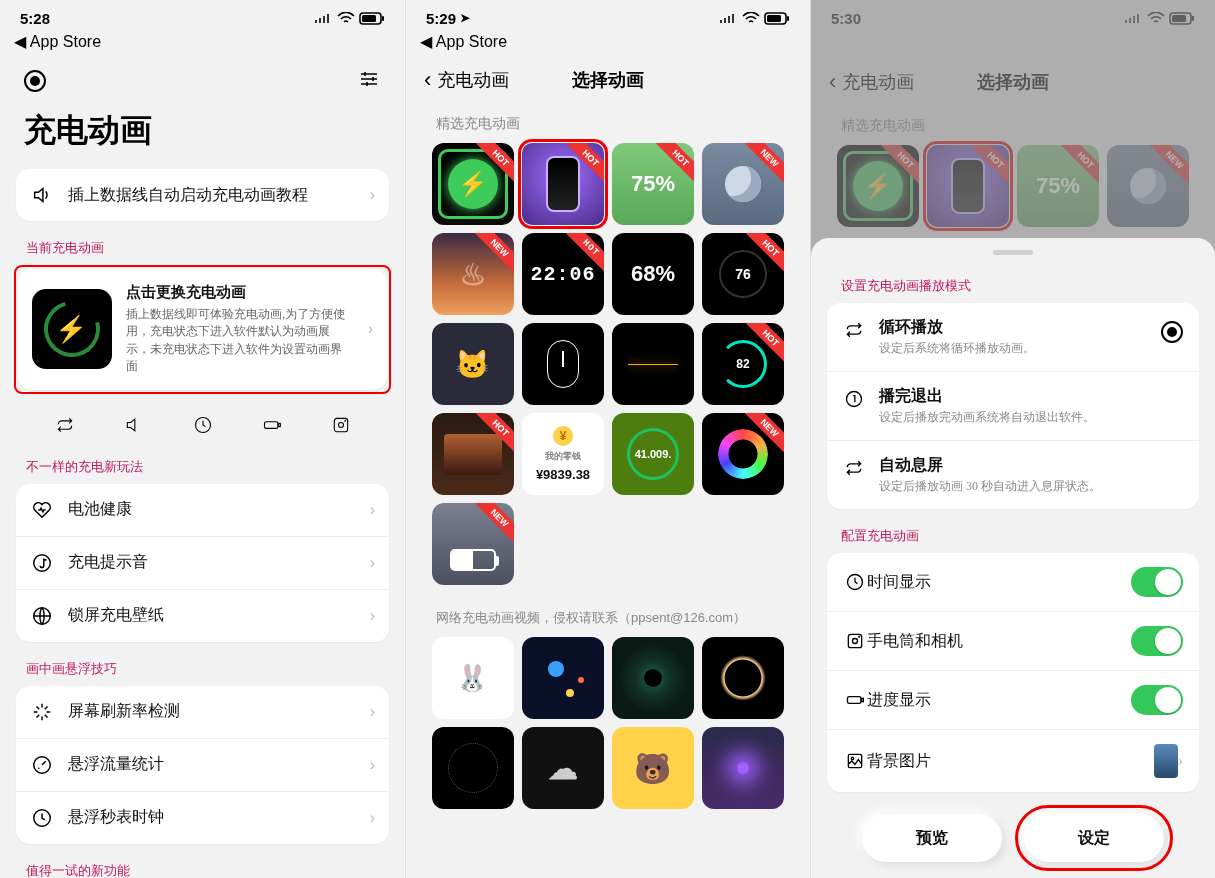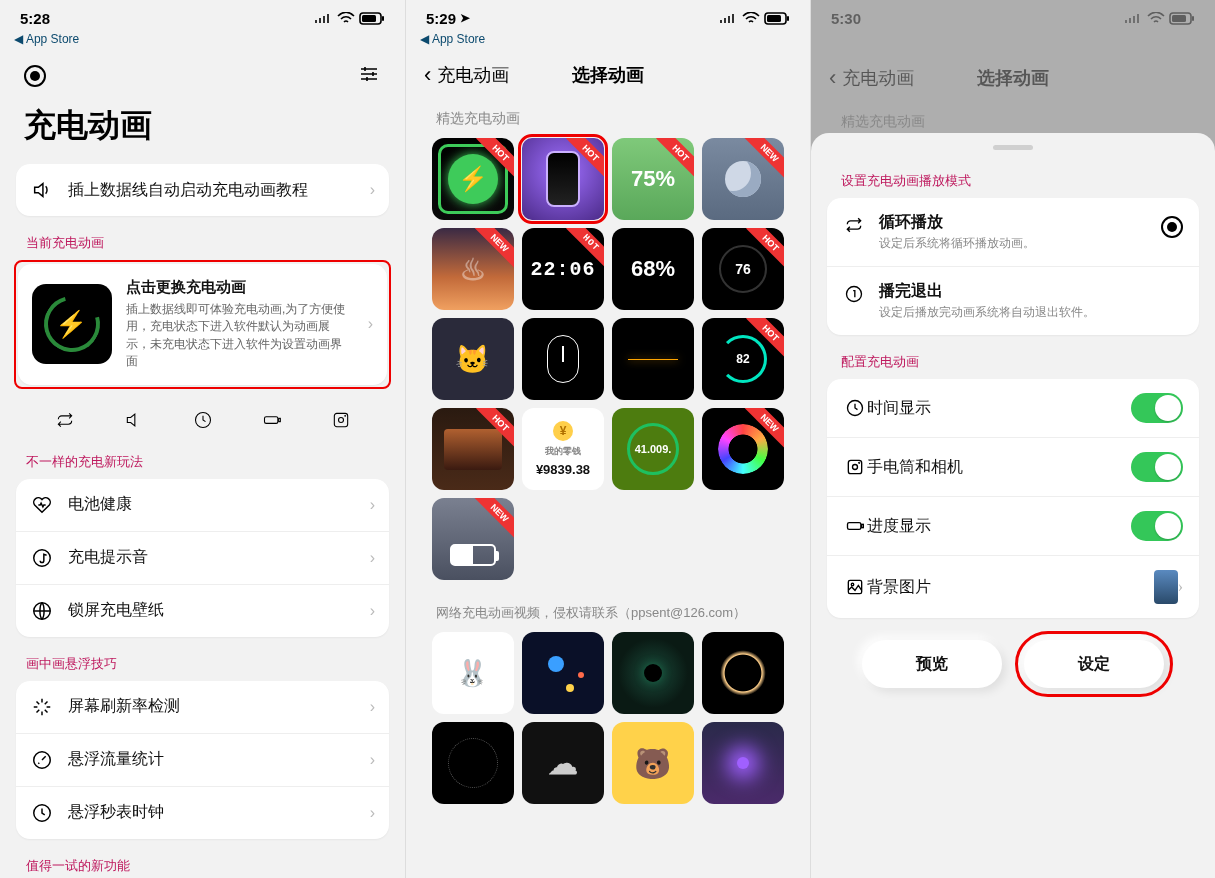--- a/index.html
+++ b/index.html
@@ -29,22 +29,22 @@
     justify-content: space-between;
     padding: 0 20px;
     font-size: 15px;
     font-weight: 600;
     color: #000;
     margin-top: 6px;
   }
   .status-left { display: flex; align-items: center; gap: 4px; }
   .status-right { display: flex; align-items: center; gap: 4px; }
   .back-appstore {
-    font-size: 12px;
-    color: #0c4a6e;
+    font-size: 16px;
+    color: #000000;
     padding: 2px 14px 6px 14px;
   }
 
   
   .s1-top {
     display: flex;
     justify-content: space-between;
     align-items: center;
     padding: 10px 24px 4px 24px;
   }
@@ -221,21 +221,21 @@
     position:absolute; inset:0;
     background:#f2f2f2;
     filter: grayscale(10%);
   }
   .s3-bg .s2-head, .s3-bg .grid-section-title, .s3-bg .grid { opacity:0.5; }
   .s3-dim {
     position:absolute; inset:0; background:rgba(0,0,0,0.28);
   }
   .sheet {
     position:absolute; left:0; right:0; bottom:0;
-    height: 745px;
+    height: 640px;
     background:#f2f2f2;
     border-radius: 18px 18px 0 0;
     padding-top: 12px;
     font-family: Liberation Serif, serif;
   }
   .grabber {
     width:40px; height:5px; background:#d0d0d0; border-radius:3px;
     margin: 0 auto 18px auto;
   }
   .sheet .section-title { padding: 4px 30px 8px 30px; }
@@ -649,20 +649,31 @@
             <svg width="20" height="20" viewBox="0 0 24 24">
               <circle cx="12" cy="12" r="9"></circle>
               <path d="M11 8l2 0v8"></path>
             </svg>
           </span>
           <div class="radio-txt">
             <div class="t">播完退出</div>
             <div class="d">设定后播放完动画系统将自动退出软件。</div>
           </div>
         </div>
+        <div class="radio-row">
+          <span class="radio-ic">
+            <svg width="20" height="20" viewBox="0 0 24 24">
+              <path d="M17 4l3 3-3 3M20 7H8a4 4 0 00-4 4M7 20l-3-3 3-3M4 17h12a4 4 0 004-4"></path>
+            </svg>
+          </span>
+          <div class="radio-txt">
+            <div class="t">自动息屏</div>
+            <div class="d">设定后播放动画 30 秒自动进入息屏状态。</div>
+          </div>
+        </div>
       </div>
 
     <div class="section-title">配置充电动画</div>
     <div class="card" id="config-card">
         <div class="cfg-row">
           <span class="row-icon">
             <svg width="20" height="20" viewBox="0 0 24 24">
               <circle cx="12" cy="12" r="9"></circle>
               <path d="M12 7v5l3 2"></path>
             </svg>

